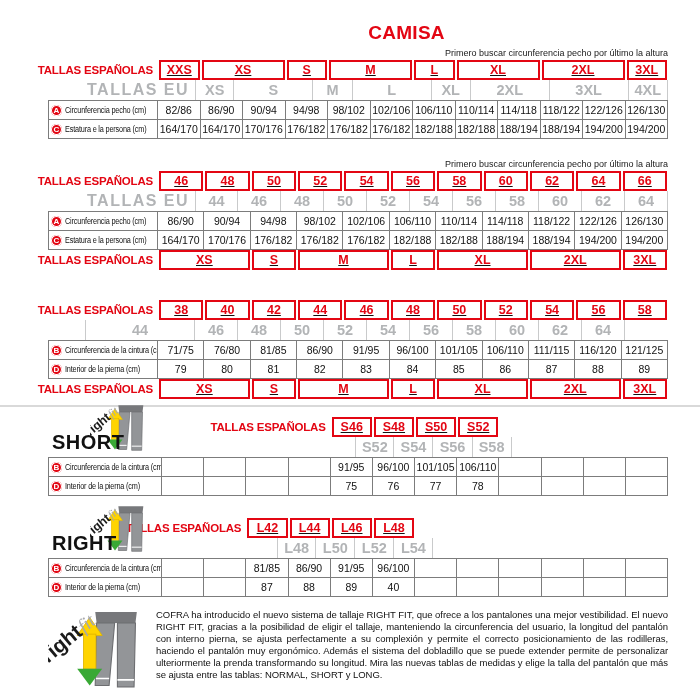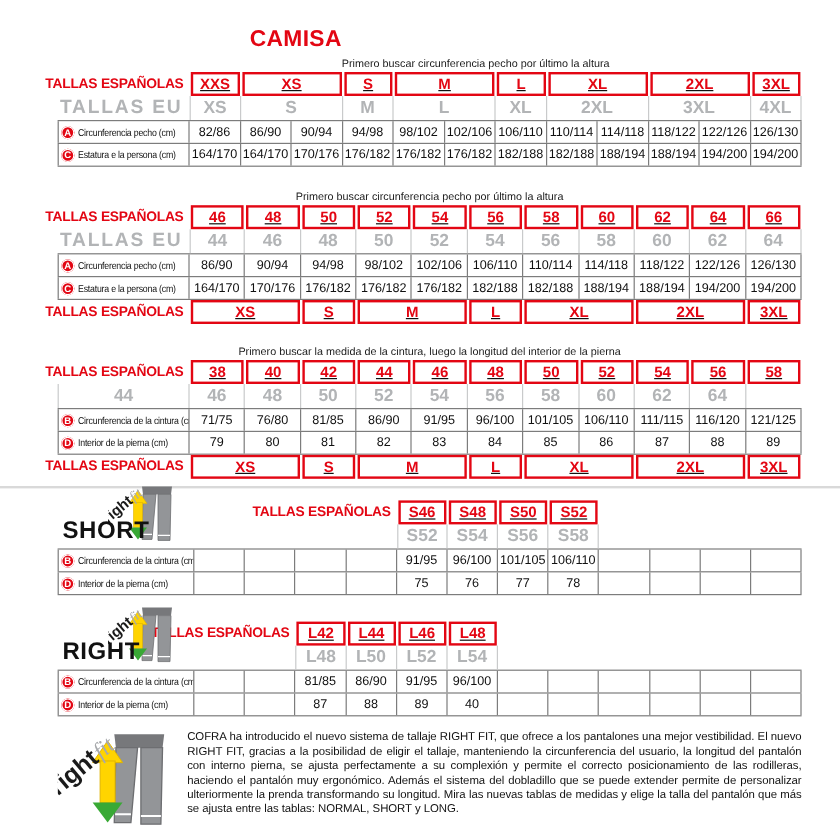--- a/index.html
+++ b/index.html
@@ -6,27 +6,27 @@
   .page{
     width:700px;height:700px;box-sizing:border-box;
     padding:38px 32px 0 48px;position:relative;overflow:hidden;
     font-family:"Liberation Sans",sans-serif;color:#111;background:#fff;
   }
   :root{
     --red:#e30613; --gray:#b2b4b6; --bdark:#7c7c7c; --blight:#c9cacb;
   }
   
   .sec{margin:0;}
-  .sec-head{display:flex;justify-content:center;align-items:flex-end;height:20px;margin-bottom:2px;}
+  .sec-head{display:flex;justify-content:flex-end;align-items:flex-end;height:20px;margin-bottom:2px;}
   .sec-title{color:var(--red);font-size:19px;font-weight:bold;letter-spacing:.3px;line-height:1;white-space:nowrap;}
   .note{font-size:9px;color:#1a1a1a;white-space:nowrap;}
   
   .trow{display:grid;align-items:stretch;}
   .r-es{height:20px;}
-  .r-eu{height:20px;}
+  .r-eu{height:20px;margin-left:37px;}
   .r-data{height:18px;border-bottom:1px solid var(--bdark);}
   .r-data.first{border-top:1px solid var(--bdark);}
   .lab-es{color:var(--red);font-weight:bold;font-size:11.5px;letter-spacing:-.2px;display:flex;align-items:center;justify-content:flex-end;padding-right:5px;white-space:nowrap;}
   .lab-eu{color:var(--gray);font-weight:bold;font-size:16px;letter-spacing:1.5px;display:flex;align-items:center;padding-left:2px;white-space:nowrap;}
   .rcell{display:flex;padding:0 1px;text-decoration:underline;}
   .rbox{flex:1;border:2px solid var(--red);color:var(--red);font-weight:bold;font-size:12.5px;display:flex;align-items:center;justify-content:center;line-height:1;background:#fff;}
   .gcell{color:var(--gray);font-weight:bold;font-size:14.5px;display:flex;align-items:center;justify-content:center;border-right:1px solid var(--blight);}
   .gfirst{border-left:1px solid var(--blight);}
   .fcell{}
   .dlab{display:flex;align-items:center;gap:3px;padding-left:2px;border-right:1px solid var(--bdark);border-left:1px solid var(--bdark);overflow:hidden;}
@@ -267,21 +267,20 @@
           </div>
           <div class="rcell" style="grid-column: span 1;">
             <div class="rbox">3XL</div>
           </div>
         </div>
       </div>
   </section>
 
   <section class="sec" style="margin-top:8px">
     <div class="sec-head">
-      <span class="note">Primero buscar la medida de la cintura, luego la longitud del interior de la pierna</span>
     </div>
     <div>
         <div class="trow r-es" style="grid-template-columns: 110px repeat(11, 1fr);">
           <div class="lab-es">TALLAS ESPAÑOLAS</div>
           <div class="rcell" style="grid-column: span 1;">
             <div class="rbox">38</div>
           </div>
           <div class="rcell" style="grid-column: span 1;">
             <div class="rbox">40</div>
           </div>

